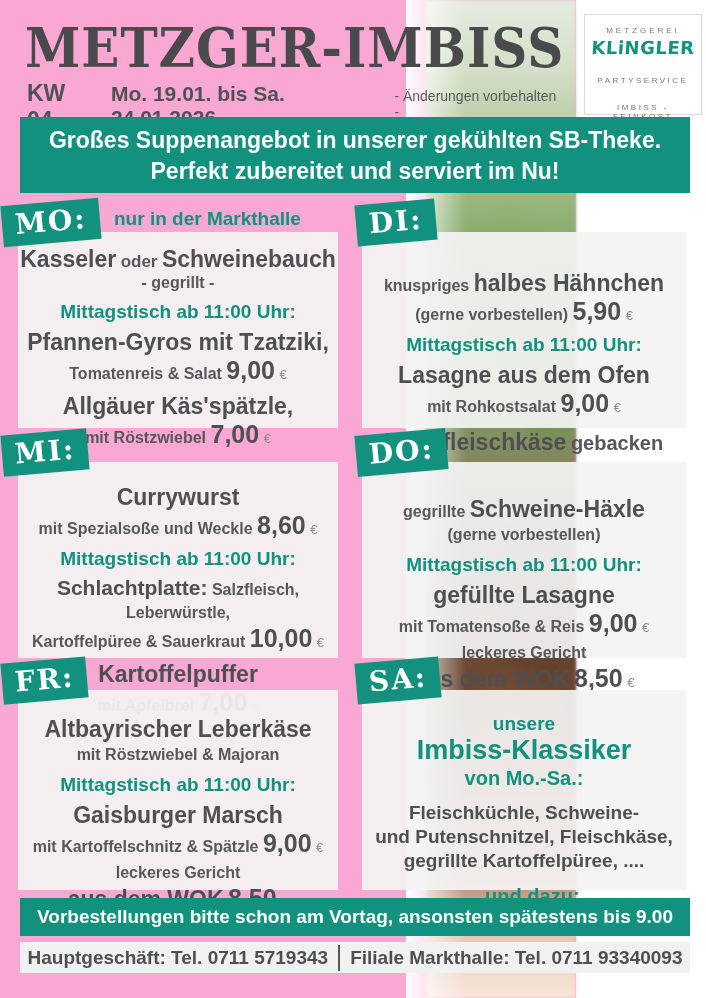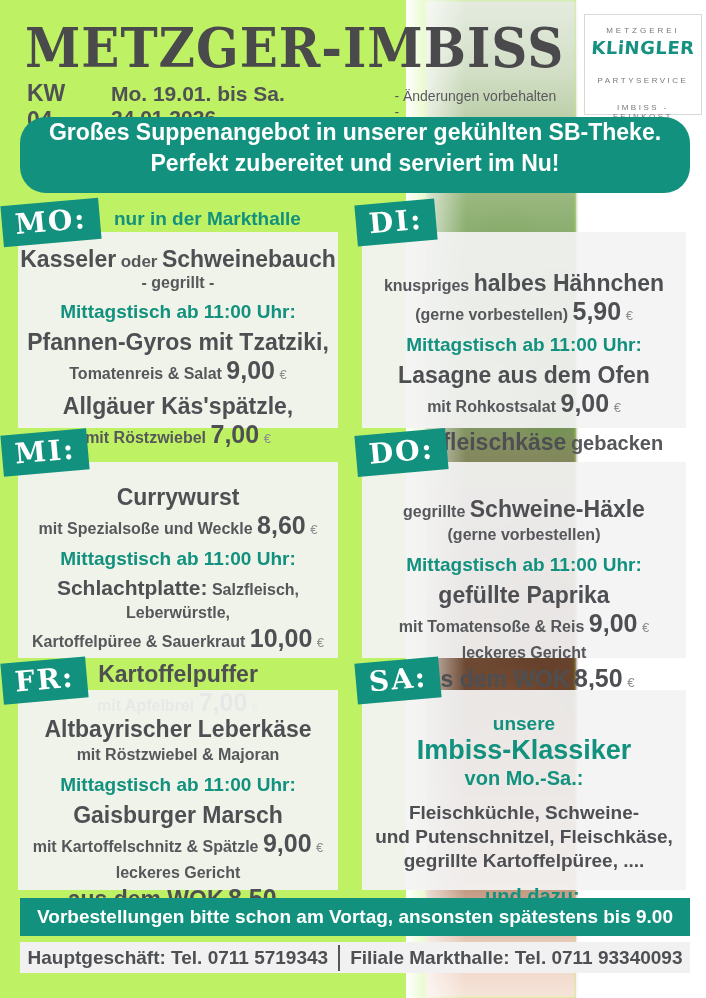--- a/index.html
+++ b/index.html
@@ -2,21 +2,21 @@
 <html><head>
 <meta charset="utf-8">
 <style>
   html,body{margin:0;padding:0;}
   body{
     width:706px;height:998px;
     font-family:"Liberation Sans", sans-serif;
     background:#ffffff;
     overflow:hidden;
   }
-  .page{position:relative;width:576px;height:998px;background:#bef264;}
+  .page{position:relative;width:576px;height:998px;background:#f9a8d4;}
 
   
   .photo-strip{
     position:absolute;top:0;right:0;width:150px;height:998px;
     background:
       radial-gradient(60px 120px at 85% 38%, rgba(98,140,62,.9), rgba(98,140,62,0) 70%),
       radial-gradient(70px 140px at 55% 30%, rgba(130,160,95,.8), rgba(130,160,95,0) 70%),
       radial-gradient(90px 160px at 80% 62%, rgba(96,58,36,.85), rgba(96,58,36,0) 75%),
       radial-gradient(80px 120px at 60% 75%, rgba(150,95,62,.8), rgba(150,95,62,0) 75%),
       linear-gradient(180deg,
@@ -55,21 +55,21 @@
   .logo-name{font-size:18px;font-weight:bold;color:#16917f;letter-spacing:.5px;
     transform:skewX(-4deg);margin-top:2px;font-family:"DejaVu Sans", sans-serif;}
   .logo-sub{font-size:8px;letter-spacing:2.5px;color:#77787a;margin-top:18px;}
   .logo-url{font-size:7px;color:#16917f;margin-top:9px;letter-spacing:.3px;}
 
   
   .banner{
     position:absolute;left:20px;width:670px;background:#12917e;color:#ffffff;
     text-align:center;font-weight:bold;
   }
-  .banner.top{top:117px;height:76px;font-size:23px;line-height:31px;box-sizing:border-box;border-radius:26px;}
+  .banner.top{top:117px;height:76px;font-size:23px;line-height:31px;padding-top:8px;box-sizing:border-box;}
   .banner.bottom{top:898px;height:38px;font-size:19px;line-height:38px;}
 
   
   .card{
     position:absolute;width:320px;height:196px;
     background:rgba(243,243,243,.93);
     text-align:center;box-sizing:border-box;
   }
   .card .badge{
     position:absolute;top:-30px;padding:3px 13px 5px 13px;
@@ -214,21 +214,21 @@
   </div>
 
   <div class="card col-r row-2" style="padding-top:34px;">
     <div class="badge">DO:</div>
     <div>
       <span class="l-mid">gegrillte</span>
       <span class="l-big">Schweine-Häxle</span>
     </div>
     <div class="l-mid">(gerne vorbestellen)</div>
     <div class="lunch">Mittagstisch ab 11:00 Uhr:</div>
-    <div class="l-big">gefüllte Paprika</div>
+    <div class="l-big">gefüllte Lasagne</div>
     <div>
       <span class="l-mid">mit Tomatensoße &amp; Reis</span>
       <span class="price">9,00</span>
       <span class="euro">€</span>
     </div>
     <div class="l-mid gap-s">leckeres Gericht</div>
     <div>
       <span class="l-big">aus dem WOK</span>
       <span class="price">8,50</span>
       <span class="euro">€</span>

